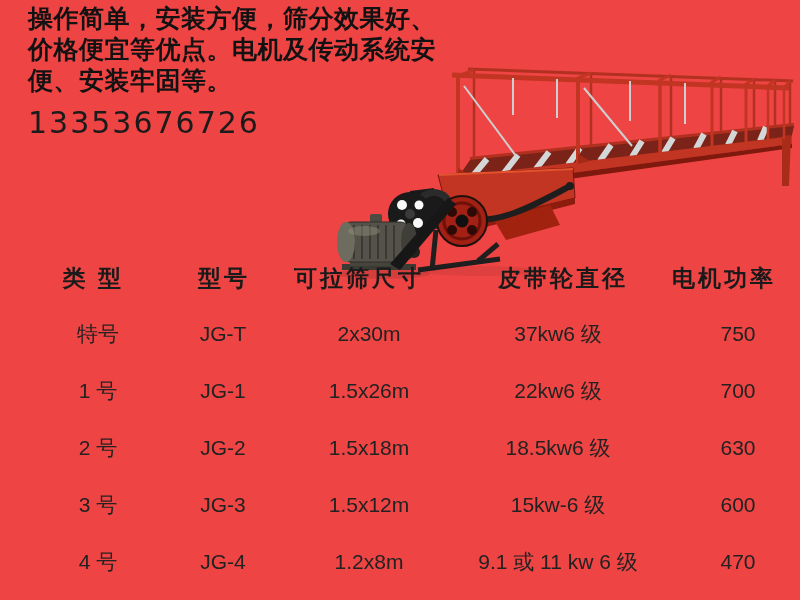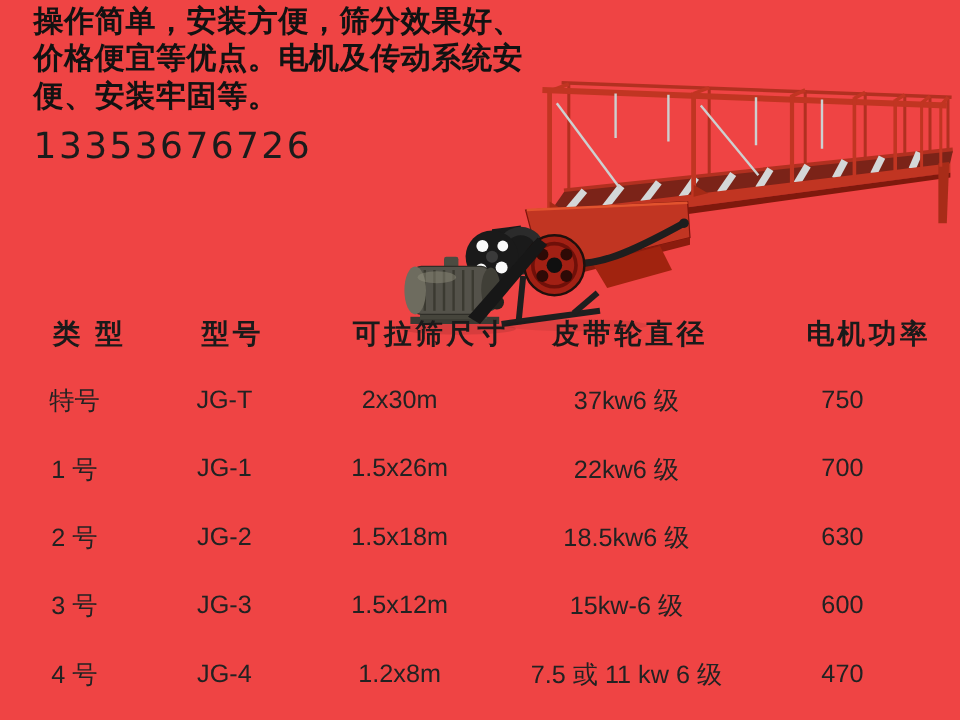--- a/index.html
+++ b/index.html
@@ -17,25 +17,25 @@
     margin-top:9px;font-size:30px;font-weight:400;letter-spacing:2px;
     color:#1b1b1b;font-family:"DejaVu Sans","Liberation Sans",sans-serif;
   }
   
   .photo{position:absolute;left:330px;top:28px;width:470px;height:252px;margin:0;}
   
   .spec-table{position:absolute;left:0;top:258px;width:776px;}
   .thead,.trow{display:grid;grid-template-columns:124px 126px 166px 212px 148px;align-items:center;}
   .thead{height:40px;}
   .th{
-    text-align:left;font-weight:700;font-size:23px;letter-spacing:3px;
+    text-align:right;font-weight:700;font-size:23px;letter-spacing:3px;
     color:#1a1a1a;white-space:nowrap;padding-left:44px;
   }
   .tbody{margin-top:7px;}
-  .trow{height:57px;}
+  .trow{height:57px;padding-left:36px;}
   .td{text-align:center;font-size:21px;color:#222;white-space:nowrap;}
 </style>
 </head>
 <body>
 
 <div class="stage">
 
   <section class="intro">
     <div class="intro-lines">
         <div class="intro-line">操作简单，安装方便，筛分效果好、</div>
@@ -205,19 +205,19 @@
           <div class="td">3 号</div>
           <div class="td">JG-3</div>
           <div class="td">1.5x12m</div>
           <div class="td">15kw-6 级</div>
           <div class="td">600</div>
         </div>
         <div class="trow">
           <div class="td">4 号</div>
           <div class="td">JG-4</div>
           <div class="td">1.2x8m</div>
-          <div class="td">7.5 或 11 kw 6 级</div>
+          <div class="td">9.1 或 11 kw 6 级</div>
           <div class="td">470</div>
         </div>
       </div>
   </section>
 
 </div>
 
 </body></html>

